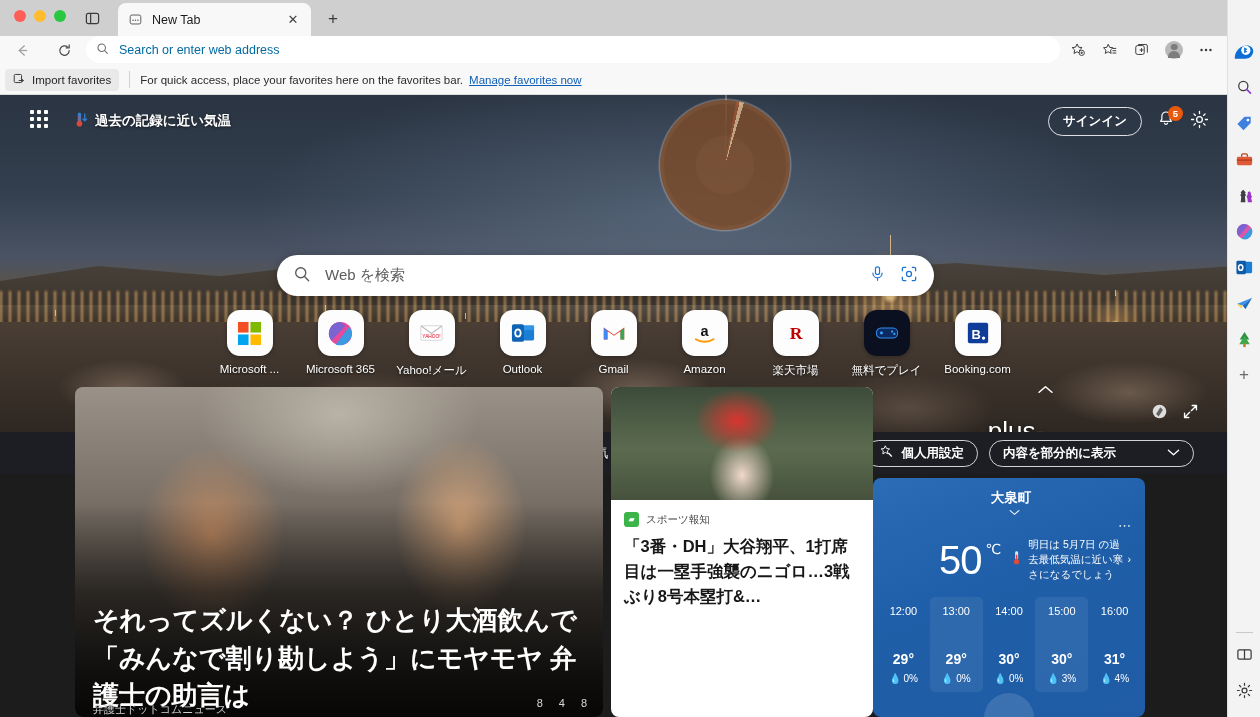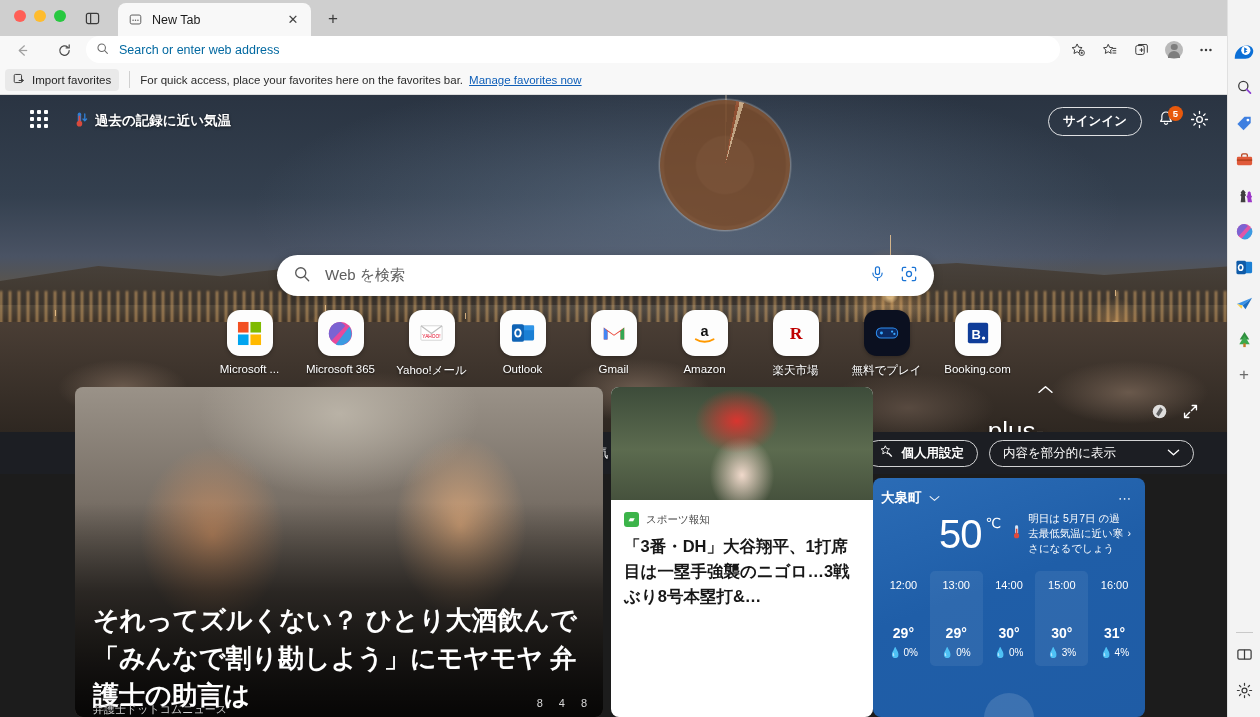--- a/index.html
+++ b/index.html
@@ -145,21 +145,21 @@
   .fb-ham i{display:block;height:1.6px;background:#fff;width:14px;}
   .fb-item { color:#fff; font-size:13px; margin-left:24px; position:relative; white-space:nowrap;
      text-shadow:0 1px 2px rgba(0,0,0,.6);}
   .fb-item.active:after { content:""; position:absolute; left:50%; transform:translateX(-50%);
      bottom:-9px; width:26px; height:2.5px; background:#4aa8ff; border-radius:2px;}
   .fb-dots{color:#fff;font-size:14px;margin-left:20px;}
   .fb-right { margin-left:auto; display:flex; align-items:center; gap:11px; padding-right:33px;}
   .pill { border:1px solid rgba(255,255,255,.8); border-radius:16px; height:27px;
      display:flex; align-items:center; gap:8px; padding:0 13px; color:#fff; font-size:12.5px;
      font-weight:bold;}
-  .pill.wide { width:205px; justify-content:space-between; font-weight:normal;align-items:center;}
+  .pill.wide { width:205px; justify-content:space-between; font-weight:bold;align-items:center;}
 
   
   .feed { position:absolute; left:0; top:379px; width:1227px; height:243px; background:#1c1c1c;
      padding:8px 0 0 0; }
   .cards { position:absolute; left:75px; top:387px; display:flex; gap:8px; }
   .card-lg { width:528px; height:330px; border-radius:8px; overflow:hidden; position:relative;
      background:linear-gradient(135deg,#5c5148,#2f2a26); }
   .card-lg .photo { position:absolute; inset:0;
      background:
        radial-gradient(ellipse 120px 150px at 26% 45%, #c08b63, rgba(0,0,0,0) 60%),
@@ -186,21 +186,21 @@
   .src-row { display:flex; align-items:center; gap:7px; margin-bottom:7px;}
   .src-ico { width:15px;height:15px;border-radius:3px;background:#3cb44a;display:flex;
      align-items:center;justify-content:center;color:#fff;font-size:8px;}
   .src-name { font-size:10.5px; color:#4a4a4a; }
   .card-md .headline { font-size:16.5px; font-weight:bold; color:#171717; line-height:1.5;}
 
   
   .wxcard { position:absolute; left:873px; top:478px; width:272px; height:239px;
      background:linear-gradient(160deg,#2b6cb6 0%,#1f5ea8 45%,#1f5ca5 100%); border-radius:8px;
      overflow:hidden; color:#fff; }
-  .wx-head { display:flex; align-items:center; padding:11px 14px 0 8px; }
+  .wx-head { display:flex; align-items:center; padding:11px 14px 0 18px;flex-direction:column; }
   .wx-city { font-size:13.5px; font-weight:bold; }
   .wx-chev { font-size:10px; margin-left:7px; opacity:.9;}
   .wx-more { margin-left:auto; font-size:13px; opacity:.85;}
   .wx-main { display:flex; align-items:center; padding:4px 14px 0 10px; gap:2px;}
   .wx-ico-big { width:54px;height:44px; position:relative; flex:0 0 auto;}
   .wx-temp { font-size:40px; font-weight:300; line-height:1; letter-spacing:-1px;}
   .wx-unit { font-size:14px; margin-left:2px; align-self:flex-start; margin-top:4px;}
   .wx-note { font-size:10.5px; line-height:1.45; margin-left:8px; display:flex; align-items:center;
      gap:4px; max-width:125px;}
   .wx-hours { display:flex; margin-top:14px; padding:0 4px;}

